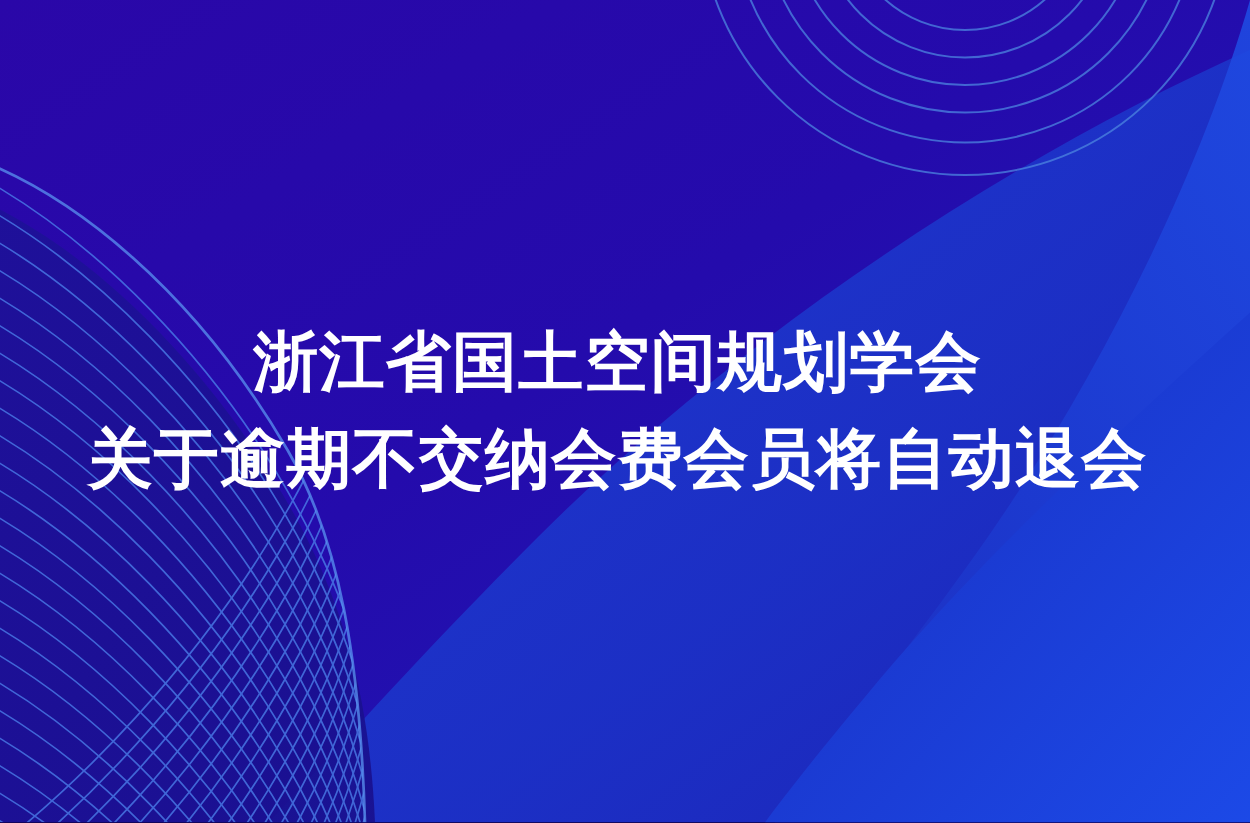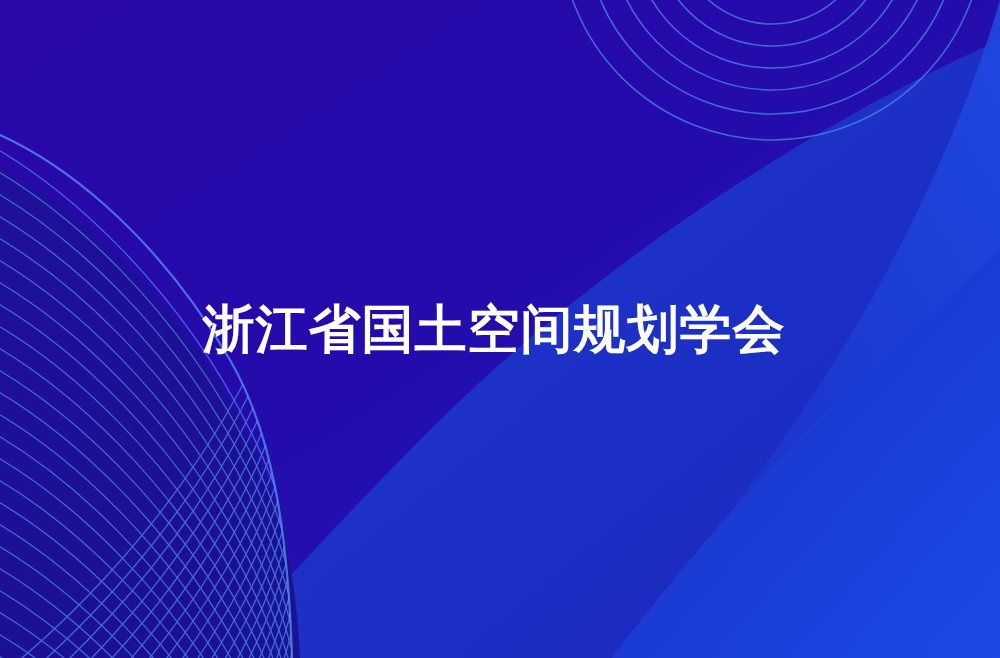--- a/index.html
+++ b/index.html
@@ -159,15 +159,16 @@
       <path d="M -60,1204 C 60,1124 170,1004 240,874 C 286,788 308,694 316,602"></path>
       <path d="M -60,1226 C 60,1146 170,1026 240,896 C 286,810 308,716 316,624"></path>
       <path d="M -60,1248 C 60,1168 170,1048 240,918 C 286,832 308,738 316,646"></path>
     </g>
 
     <path d="M -40,120 C 60,150 160,240 230,360 C 272,432 288,530 292,658" fill="none" stroke="#5A93F0" stroke-width="2.2" opacity="0.75"></path>
   </svg>
 
   <div id="title-block">
     <div class="title-line">浙江省国土空间规划学会</div>
+    <div class="title-line">关于逾期不交纳会费会员将自动退会</div>
   </div>
 
 </div>
 
 </body></html>

